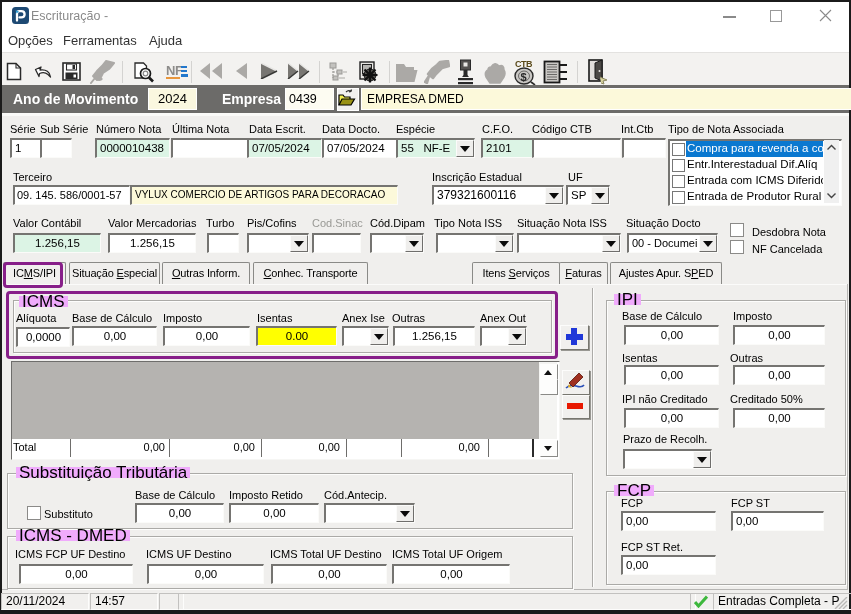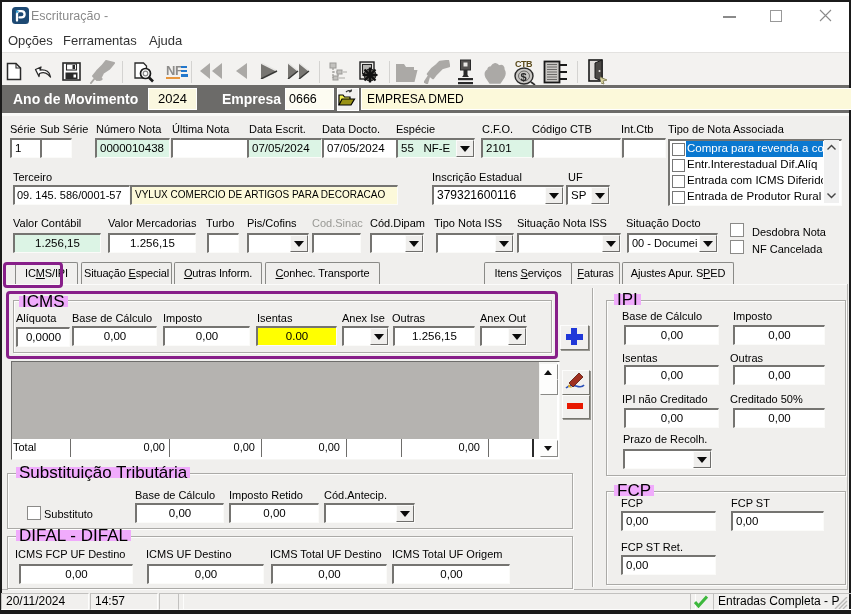--- a/index.html
+++ b/index.html
@@ -10,21 +10,21 @@
 .num{text-align:center;}
 .green{background:#dcf4e5;}
 .cream{background:#fcf9da;}
 .dd{position:absolute;height:17px;background:#fff;border:solid #757471;border-width:2px 1px 1px 2px;border-right-color:#fbfbf9;border-bottom-color:#fbfbf9;font-size:11.5px;line-height:16px;padding:0 3px;color:#000;white-space:nowrap;}
 .da{position:absolute;right:0;top:0;bottom:0;width:16px;background:#efeeec;border:1px solid;border-color:#fbfbfa #6f6e6c #6f6e6c #fbfbfa;}
 .da::after{content:'';position:absolute;left:50%;top:50%;margin:-2.5px 0 0 -5.5px;border:5.5px solid transparent;border-top:6px solid #0a0a0a;}
 .grp{position:absolute;border:1px solid #abaaa7;box-shadow:1px 1px 0 #fdfdfc, inset 1px 1px 0 #fdfdfc;}
 .dd.green{background:#dcf4e5;}
 .glab{position:absolute;font-size:17px;font-weight:normal;background:#f0abfc;padding:0 3px;line-height:11px;white-space:nowrap;}
 .cb{position:absolute;width:12px;height:12px;background:#fff;border:1px solid #8b8a88;}
-.tab{position:absolute;top:262px;height:21px;background:#f0efed;border:1px solid #8a8a87;border-bottom:none;border-radius:2px 2px 0 0;font-size:11px;letter-spacing:-0.15px;text-align:center;line-height:21px;color:#000;white-space:nowrap;overflow:hidden;margin-left:12px;}
+.tab{position:absolute;top:262px;height:21px;background:#f0efed;border:1px solid #8a8a87;border-bottom:none;border-radius:2px 2px 0 0;font-size:11px;letter-spacing:-0.15px;text-align:center;line-height:21px;color:#000;white-space:nowrap;overflow:hidden;}
 .sep{position:absolute;top:61px;width:1px;height:22px;background:#d4d3d1;}
 .purp{position:absolute;border:3.5px solid #871f89;border-radius:4px;}
 .sbp{position:absolute;top:593px;height:15px;border:1px solid;border-color:#c2c1bf #fdfdfc #fdfdfc #c2c1bf;font-size:12px;line-height:15px;padding:0 4px;color:#000;white-space:nowrap;}
 </style></head>
 <body>
 <div id="win">
 
   <div class="x" style="left:0;top:0;width:851px;height:2px;background:#1b1b1b"></div>
   <div class="x" style="left:0;top:0;width:2px;height:614px;background:#1b1b1b"></div>
   <div class="x" style="left:849px;top:0;width:2px;height:614px;background:#1b1b1b"></div>
@@ -151,21 +151,21 @@
     <rect x="2" y="1" width="13" height="21" fill="#e0dedb" stroke="#1a1a1a" stroke-width="1.6"></rect>
     <path d="M15 1 L8 4 V19 L15 22 Z" fill="#4a4845" stroke="#1a1a1a" stroke-width="1"></path>
     <circle cx="12.5" cy="12" r="1" fill="#e8e7e4"></circle>
     <path d="M13 18 L20 21 L16 22 L17 25 L14 24" fill="#d8d4a0" stroke="#8a8660" stroke-width="1"></path>
   </svg>
 
   <div class="x" style="left:2px;top:85px;width:847px;height:28px;background:#6c6b69"></div>
   <div class="x" style="left:13px;top:91px;font-size:14px;font-weight:bold;color:#fff">Ano de Movimento</div>
   <div class="x" style="left:148px;top:88px;width:47px;height:20px;background:#faf7df;border:1px solid #fff;font-size:13px;line-height:20px;text-align:center;color:#000">2024</div>
   <div class="x" style="left:222px;top:91px;font-size:14px;font-weight:bold;color:#fff">Empresa</div>
-  <div class="x" style="left:285px;top:88px;width:44px;height:20px;background:#fdfcf2;border:1px solid #fff;font-size:12.5px;line-height:20px;color:#000;padding-left:3px">0666</div>
+  <div class="x" style="left:285px;top:88px;width:44px;height:20px;background:#fdfcf2;border:1px solid #fff;font-size:12.5px;line-height:20px;color:#000;padding-left:3px">0439</div>
   <div class="x" style="left:337px;top:88px;width:20px;height:21px;background:#f1f0ee;border:1px solid #fff"></div>
   <svg class="x" style="left:338px;top:89px" width="19" height="18" viewBox="0 0 19 18">
     <path d="M8 3 Q10.5 0.5 13 2.5 M13 2.5 L13.5 0.5 M13 2.5 L11 3" fill="none" stroke="#333" stroke-width="1.2"></path>
     <path d="M1 16 L1 6 L5 6 L6.5 8 L12 8 L12 10" fill="#f2ee52" stroke="#000" stroke-width="1.2"></path>
     <path d="M1 16 L4 10 L16.5 10 L13 16 Z" fill="#999214" stroke="#000" stroke-width="1.2"></path>
   </svg>
   <div class="x" style="left:361px;top:88px;width:485px;height:20px;background:#fcf9da;border:1px solid #fff;font-size:12px;line-height:20px;color:#000;padding-left:5px">EMPRESA DMED</div>
   <div class="x" style="left:2px;top:113px;width:847px;height:3px;background:#fafaf8"></div>
 
   <div class="x" style="left:2px;top:116px;width:847px;height:476px;background:#f0efed"></div>
@@ -326,21 +326,21 @@
   <div class="lbl" style="left:324px;top:489px">Cód.Antecip.</div>
   <div class="cb" style="left:27px;top:506px"></div>
   <div class="lbl" style="left:44px;top:508px">Substituto</div>
   <div class="fld num" style="left:135px;top:503px;width:80px">0,00</div>
   <div class="fld num" style="left:229px;top:503px;width:81px">0,00</div>
   <div class="dd" style="left:324px;top:503px;width:82px">
       <span class="da"></span>
     </div>
 
   <div class="grp" style="left:7px;top:536px;width:564px;height:51px"></div>
-  <div class="glab" style="left:16px;top:530px">DIFAL - DIFAL</div>
+  <div class="glab" style="left:16px;top:530px">ICMS - DMED</div>
   <div class="lbl" style="left:15px;top:548px">ICMS FCP UF Destino</div>
   <div class="lbl" style="left:146px;top:548px">ICMS UF Destino</div>
   <div class="lbl" style="left:270px;top:548px">ICMS Total UF Destino</div>
   <div class="lbl" style="left:392px;top:548px">ICMS Total UF Origem</div>
   <div class="fld num" style="left:19px;top:564px;width:105px">0,00</div>
   <div class="fld num" style="left:147px;top:564px;width:108px">0,00</div>
   <div class="fld num" style="left:271px;top:564px;width:107px">0,00</div>
   <div class="fld num" style="left:392px;top:564px;width:109px">0,00</div>
 
   <div class="grp" style="left:606px;top:300px;width:238px;height:174px"></div>

